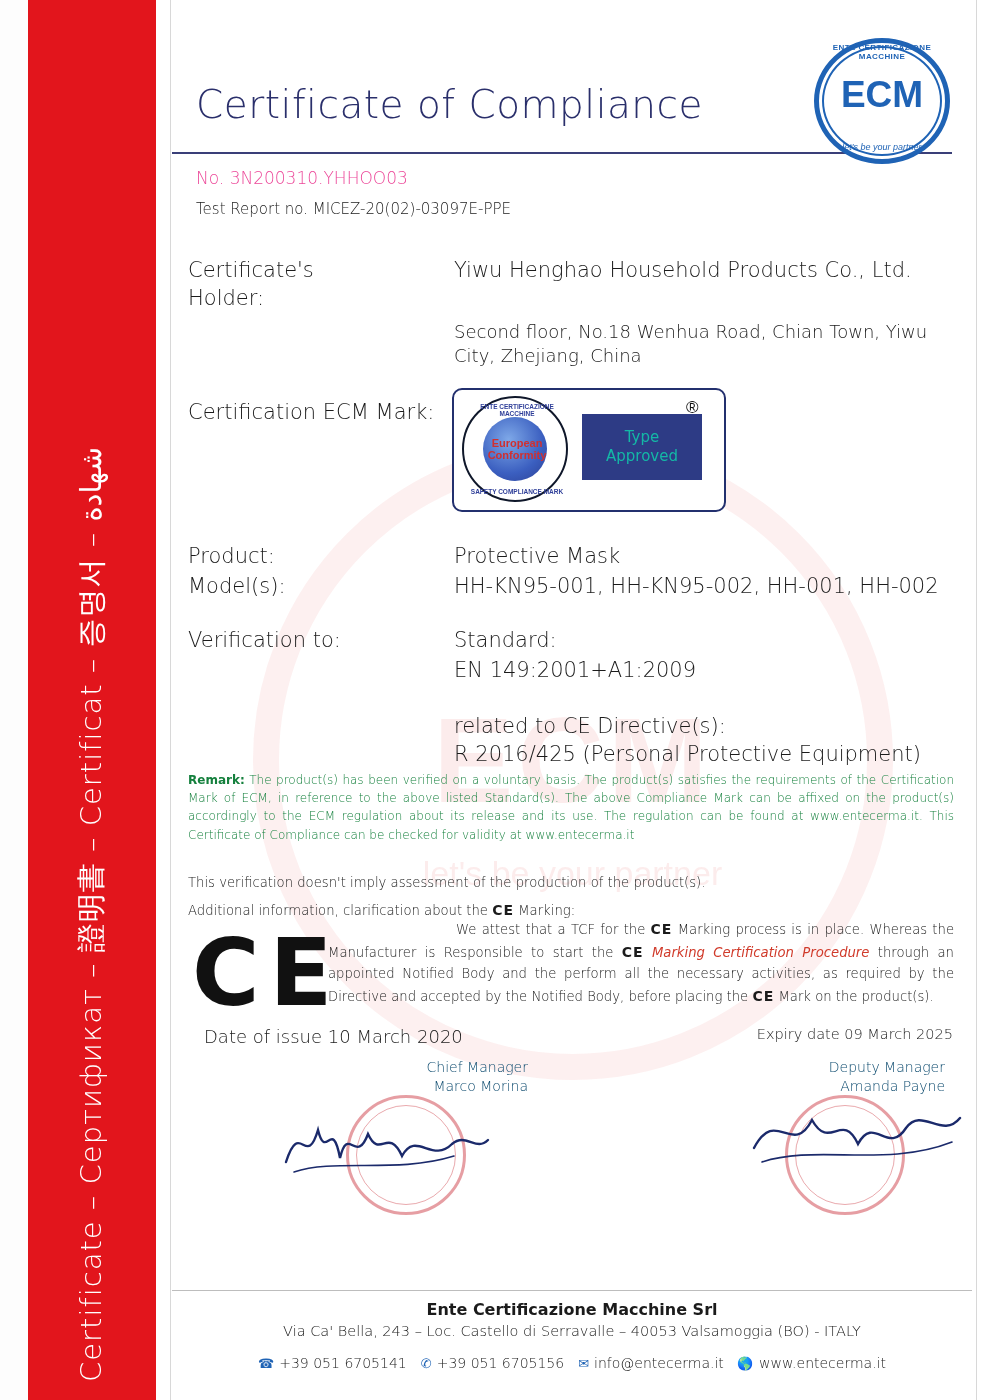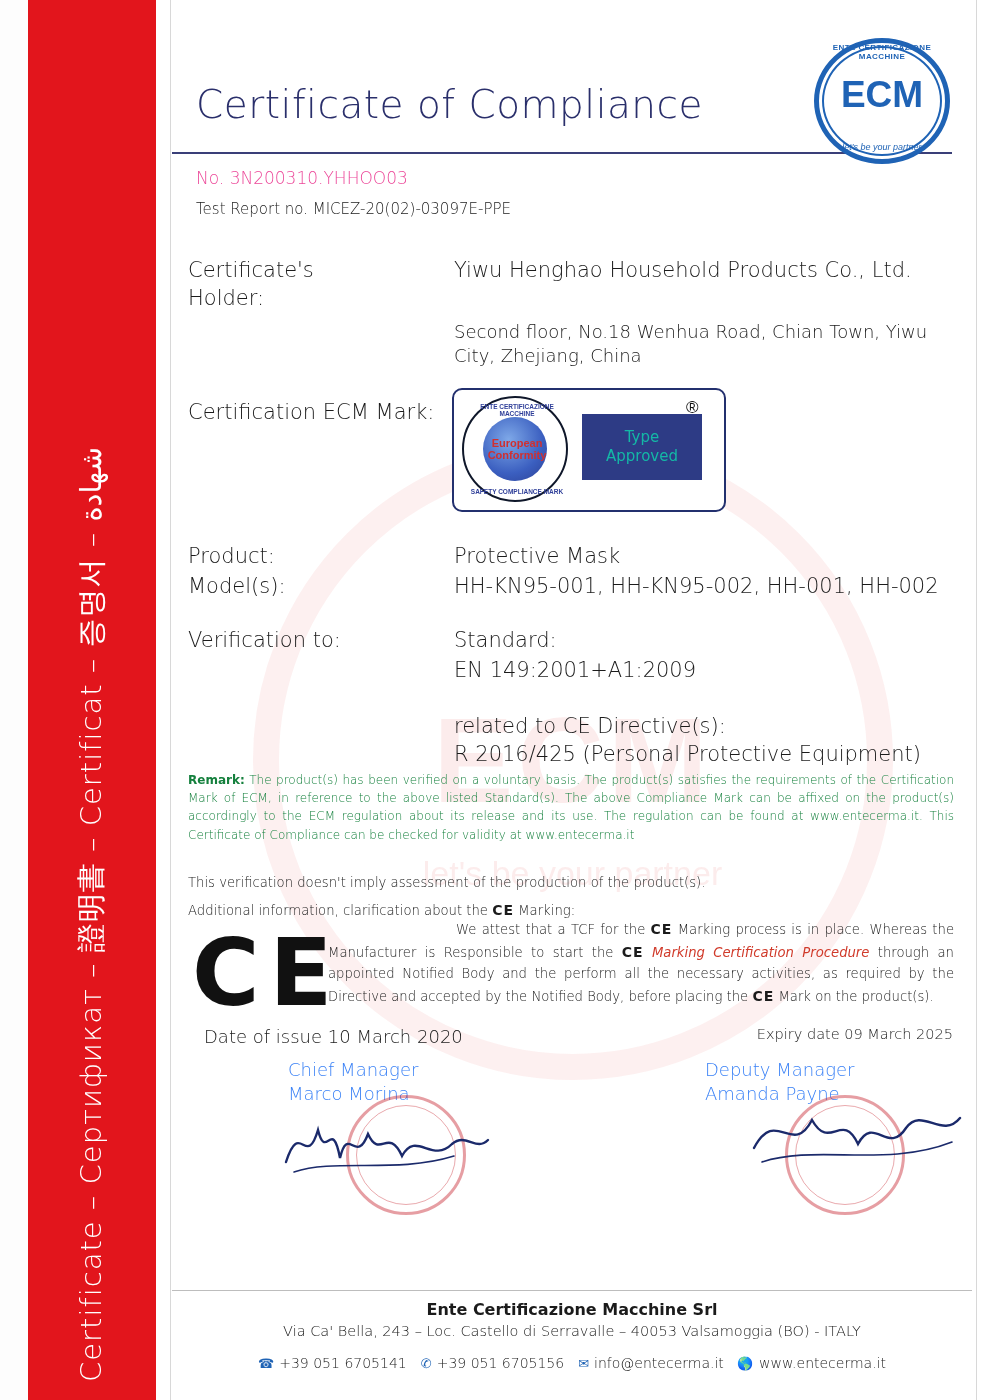--- a/index.html
+++ b/index.html
@@ -354,23 +354,23 @@
   #date-expiry {
     position: absolute;
     right: 36px; top: 1026px;
     font-size: 14.5px;
     color: #1b1b1b;
     font-family: "DejaVu Sans", sans-serif;
     font-weight: 300;
   }
   .sig-block {
     position: absolute;
-    text-align: left;
-    font-size: 18px;
-    color: #3b82f6;
+    text-align: right;
+    font-size: 14px;
+    color: #0c4a6e;
     font-family: "DejaVu Sans", sans-serif;
     font-weight: 300;
     line-height: 1.35;
     width: 240px;
   }
   #sig-left { left: 132px; top: 1058px; }
   #sig-right { right: 44px; top: 1058px; }
 
   .stamp {
     position: absolute;

